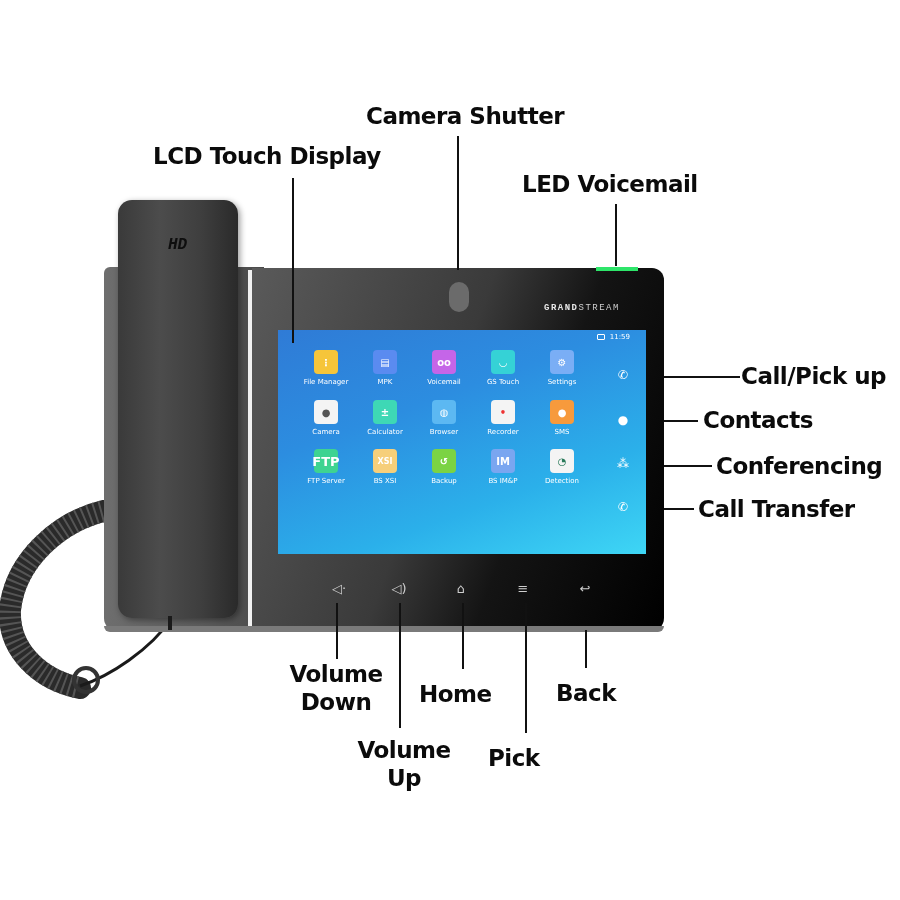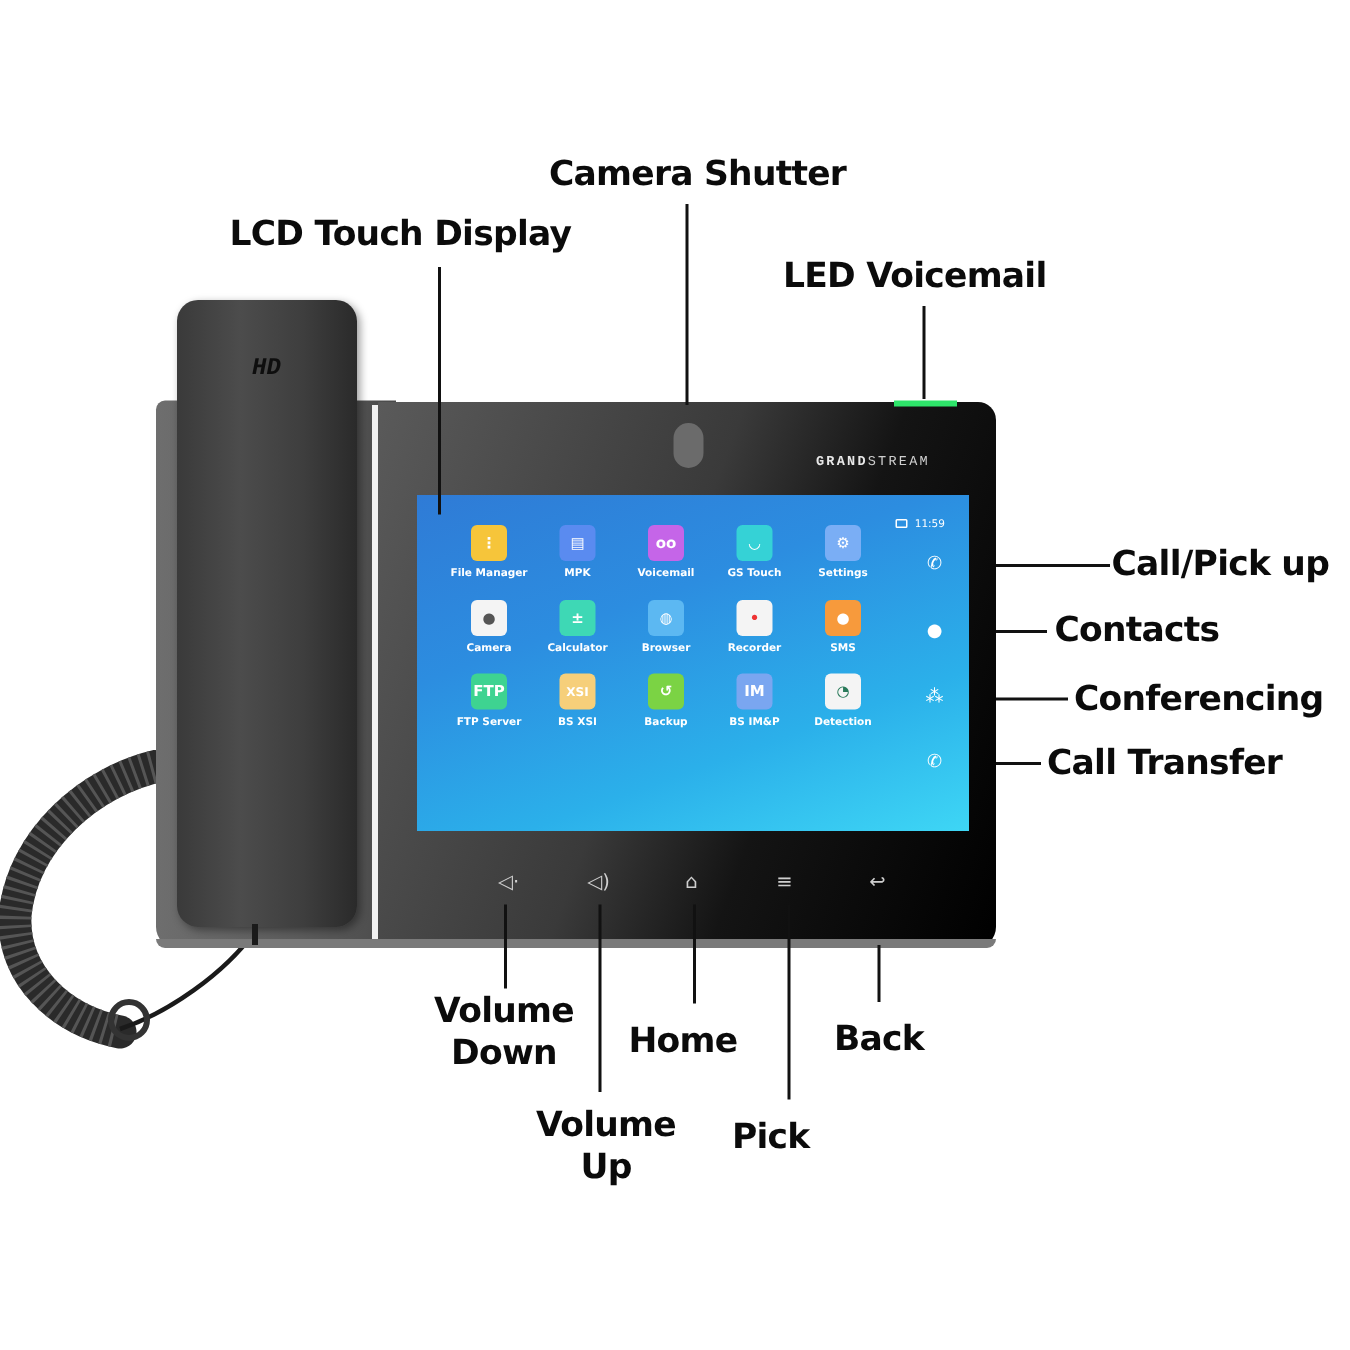--- a/index.html
+++ b/index.html
@@ -18,25 +18,25 @@
   .handset-hd { position: absolute; left: 168px; top: 236px; font-family: Liberation Mono, monospace; font-weight: bold; font-style: italic; font-size: 16px; color: #0e0e0e; }
   .cord-plug { position: absolute; left: 168px; top: 616px; width: 4px; height: 14px; background: #1a1a1a; }
 
   .camera-shutter { position: absolute; left: 449px; top: 282px; width: 20px; height: 30px; border-radius: 10px; background: #6b6b6b; }
   .led { position: absolute; left: 596px; top: 267px; width: 42px; height: 4px; background: #2ee56a; }
   .brand { position: absolute; left: 544px; top: 303px; font-family: Liberation Mono, monospace; font-size: 9px; letter-spacing: 1.5px; color: #e8e8e8; }
   .brand b { font-weight: bold; }
   .brand span { font-weight: normal; color: #cfcfcf; }
 
   .screen { position: absolute; left: 278px; top: 330px; width: 368px; height: 224px; background: linear-gradient(160deg, #2f7bd6 0%, #2c8de0 35%, #2bb0ea 70%, #3ed6f5 100%); overflow: hidden; }
-  .status-bar { position: absolute; right: 16px; top: 3px; font-size: 7px; color: #fff; display: flex; gap: 5px; align-items: center; margin-top: 12px; }
+  .status-bar { position: absolute; right: 16px; top: 3px; font-size: 7px; color: #fff; display: flex; gap: 5px; align-items: center; }
   .status-icon { width: 8px; height: 6px; border: 1px solid #fff; border-radius: 1px; box-sizing: border-box; }
   .app { position: absolute; width: 56px; text-align: center; }
   .app-icon { width: 24px; height: 24px; border-radius: 4px; margin: 0 auto; display: flex; align-items: center; justify-content: center; font-size: 10px; font-weight: bold; color: #fff; font-family: "DejaVu Sans", sans-serif; }
-  .app-label { font-size: 7px; color: #fff; margin-top: 4px; white-space: nowrap; font-family: "DejaVu Sans", sans-serif; font-weight: bold; }
+  .app-label { font-size: 7px; color: #fff; margin-top: 4px; white-space: nowrap; font-family: "DejaVu Sans", sans-serif; }
   .side-key { position: absolute; left: 18px; width: 14px; height: 14px; color: #fff; font-size: 12px; line-height: 14px; text-align: center; }
 
   .nav-key { position: absolute; top: 581px; color: #cfcfcf; font-size: 13px; width: 18px; text-align: center; line-height: 16px; }
 
   svg.cord { position: absolute; left: 0; top: 500px; }
 </style>
 </head>
 <body>
 
 <svg class="cord" width="260" height="200" viewBox="0 0 260 200">
@@ -100,21 +100,21 @@
   <div class="app" style="left:197px;top:70px">
       <div class="app-icon" style="background:#f4f4f4;color:#e33">•</div>
       <div class="app-label">Recorder</div>
     </div>
   <div class="app" style="left:256px;top:70px">
       <div class="app-icon" style="background:#f79a3c">●</div>
       <div class="app-label">SMS</div>
     </div>
 
   <div class="app" style="left:20px;top:119px">
-      <div class="app-icon" style="background:#3ed391;font-size:10px">FTP</div>
+      <div class="app-icon" style="background:#3ed391;font-size:13px">FTP</div>
       <div class="app-label">FTP Server</div>
     </div>
   <div class="app" style="left:79px;top:119px">
       <div class="app-icon" style="background:#f6cf7a;font-size:8px">XSI</div>
       <div class="app-label">BS XSI</div>
     </div>
   <div class="app" style="left:138px;top:119px">
       <div class="app-icon" style="background:#7bd344">↺</div>
       <div class="app-label">Backup</div>
     </div>

